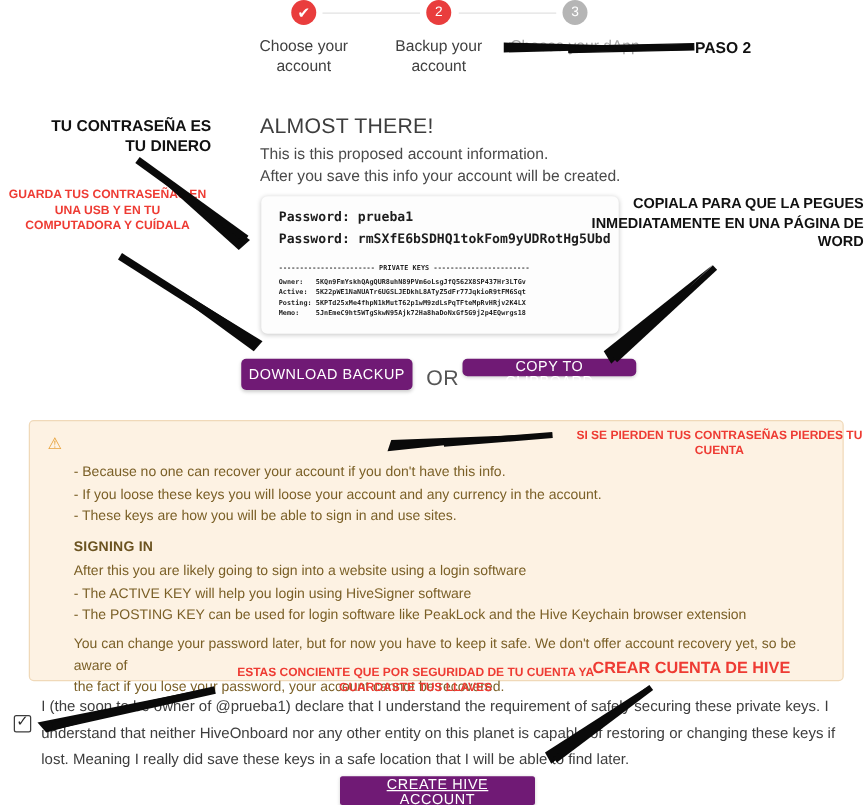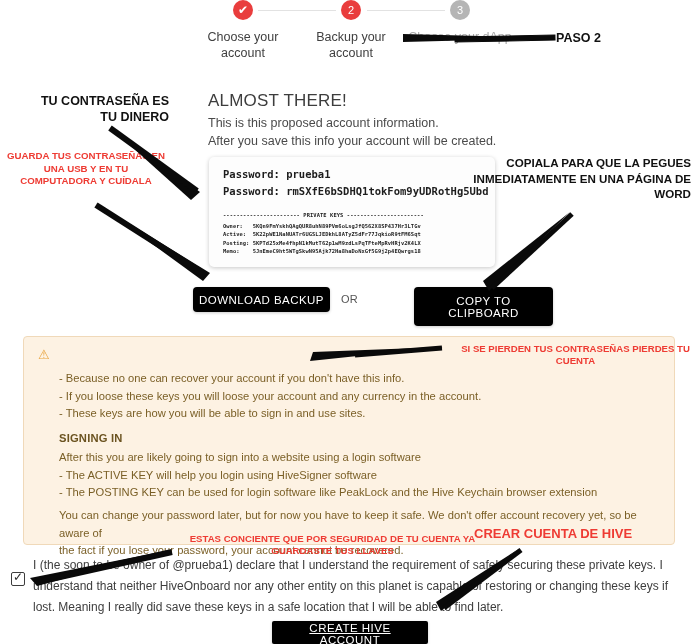--- a/index.html
+++ b/index.html
@@ -55,35 +55,35 @@
     box-sizing: border-box;
     padding: 9px 0 0 14px;
   }
   .kb-line { font-size: 10.5px; line-height: 17px; white-space: pre; font-weight: bold; }
   .kb-sep { font-size: 5.4px; line-height: 13px; white-space: pre; font-weight: bold; margin-top: 9px; letter-spacing: .1px;}
   .kb-key { font-size: 5.4px; line-height: 8.4px; white-space: pre; font-weight: bold; letter-spacing: .05px; }
 
   
   .btn {
     position: absolute;
-    background: #000000;
+    background: #701a75;
     color: #fff;
     border: none;
     border-radius: 4px;
     font-size: 11.5px;
     letter-spacing: .45px;
     font-family: "Liberation Sans", sans-serif;
     cursor: pointer;
     box-shadow: 0 1px 3px rgba(0,0,0,.2);
   }
   #btn-download { left: 193px; top: 287px; width: 137px; height: 25px; }
-  #btn-copy     { left: 370px; top: 287px; width: 139px; height: 39px; margin-left: 44px; }
+  #btn-copy     { left: 370px; top: 287px; width: 139px; height: 14px; }
   .or-text {
     position: absolute; left: 341px; top: 293px;
-    font-size: 11px; color: #555; letter-spacing: .3px;
+    font-size: 17px; color: #555; letter-spacing: .3px;
   }
 
   
   .infobox {
     position: absolute; left: 23px; top: 336px;
     width: 652px; height: 209px;
     background: #fdf2e3;
     border: 1px solid #f0d9b9;
     border-radius: 4px;
     box-sizing: border-box;

